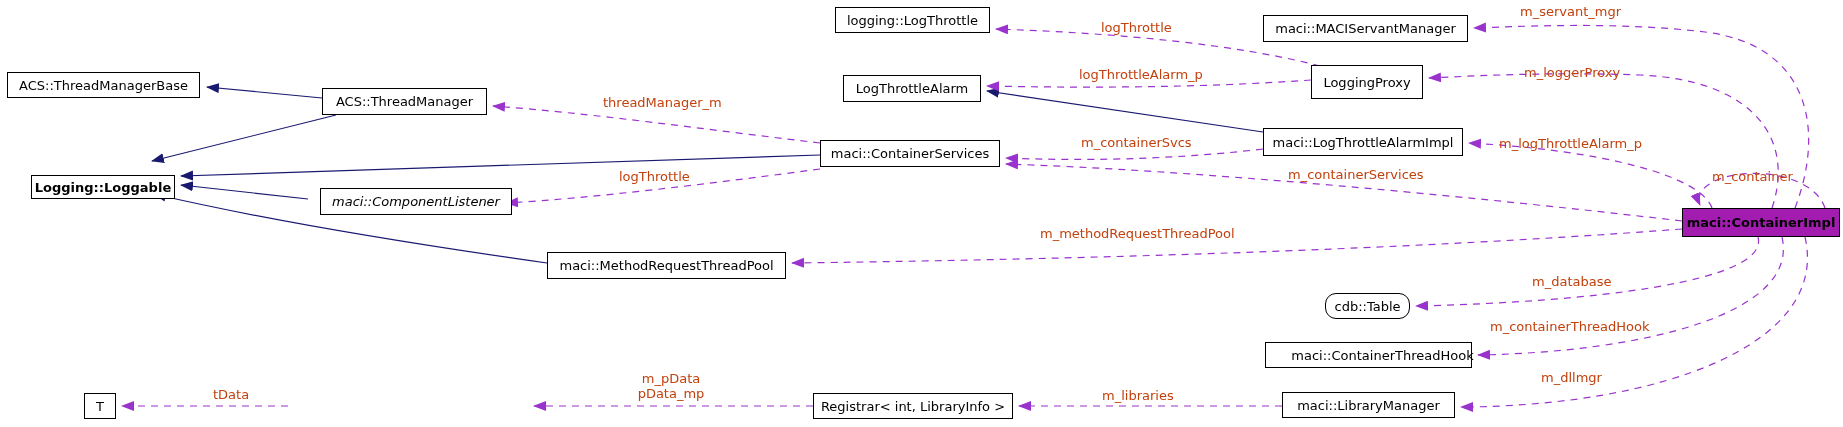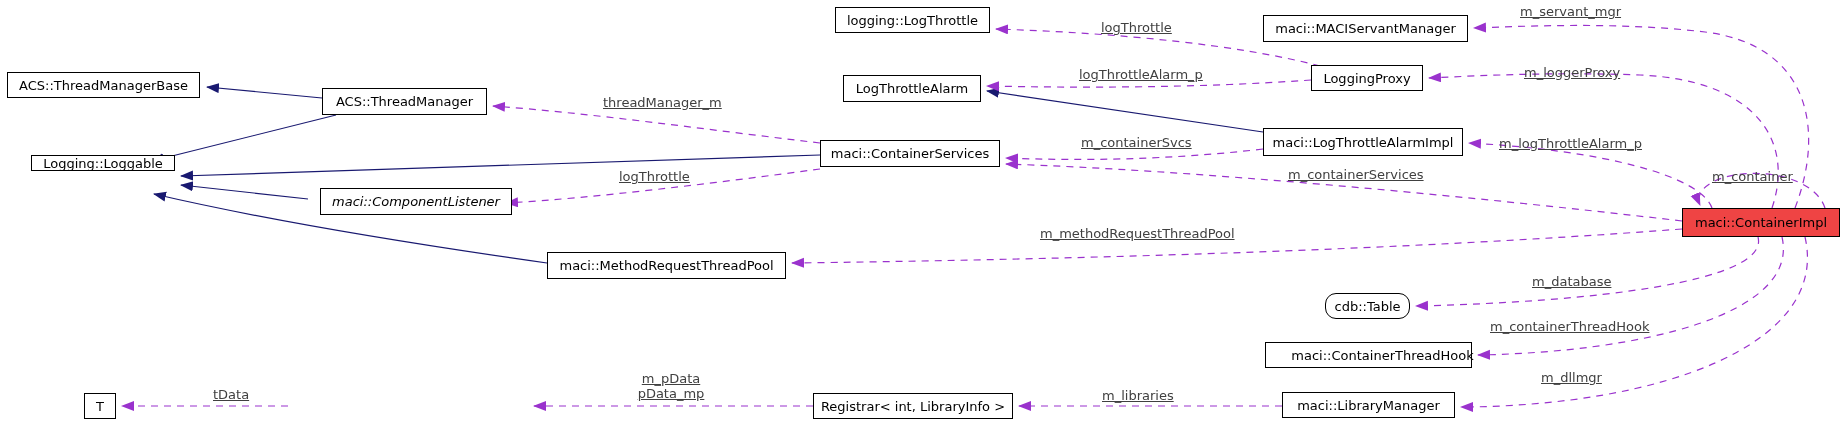--- a/index.html
+++ b/index.html
@@ -16,29 +16,28 @@
     box-sizing:border-box;
     border:1px solid #000000;
     background:#ffffff;
     color:#000000;
     font-size:13px;
     text-align:center;
     white-space:nowrap;
     display:flex;align-items:center;justify-content:center;
     z-index:2;
   }
-  .node.highlight{background:#ef4444;}
+  .node.highlight{background:#a21caf;font-weight:bold;}
   .elabel{
     position:absolute;
-    color:#404040;
+    color:#c2410c;
     font-size:13px;
     white-space:nowrap;
     z-index:3;
     line-height:14px;
-    text-decoration:underline;
   }
   .elabel.center{text-align:center;}
 </style>
 </head>
 <body>
 
 <div id="canvas">
 
   <svg id="edges" viewBox="0 0 1843 427" xmlns="http://www.w3.org/2000/svg">
     <defs>
@@ -76,26 +75,26 @@
       <path d="M 813,406 L 534,406" marker-end="url(#ap)"></path>
       <path d="M 288,406 L 122,406" marker-end="url(#ap)"></path>
       <path d="M 820,143 C 710,130 590,113 493,106" marker-end="url(#ap)"></path>
       <path d="M 820,169 C 715,183 595,198 506,203" marker-end="url(#ap)"></path>
     </g>
   </svg>
 
   <div class="node" style="left:835px;top:7px;width:155px;height:26px;">logging::LogThrottle</div>
   <div class="node" style="left:1263px;top:15px;width:205px;height:27px;">maci::MACIServantManager</div>
   <div class="node" style="left:843px;top:75px;width:138px;height:27px;">LogThrottleAlarm</div>
-  <div class="node" style="left:1311px;top:65px;width:112px;height:26px;">LoggingProxy</div>
+  <div class="node" style="left:1311px;top:65px;width:112px;height:34px;">LoggingProxy</div>
   <div class="node" style="left:7px;top:72px;width:193px;height:26px;">ACS::ThreadManagerBase</div>
   <div class="node" style="left:322px;top:88px;width:165px;height:27px;">ACS::ThreadManager</div>
   <div class="node" style="left:1263px;top:128px;width:200px;height:28px;text-align:center;">maci::LogThrottleAlarmImpl</div>
   <div class="node" style="left:820px;top:140px;width:180px;height:27px;text-align:right;">maci::ContainerServices</div>
-  <div class="node" style="left:31px;top:155px;width:144px;height:16px;">Logging::Loggable</div>
+  <div class="node" style="left:31px;top:175px;width:144px;height:24px;font-weight:bold;">Logging::Loggable</div>
   <div class="node" style="left:320px;top:188px;width:192px;height:27px;font-style:italic;">maci::ComponentListener</div>
   <div class="node highlight" style="left:1682px;top:208px;width:158px;height:29px;">maci::ContainerImpl</div>
   <div class="node" style="left:547px;top:252px;width:239px;height:27px;">maci::MethodRequestThreadPool</div>
   <div class="node" style="left:1325px;top:293px;width:85px;height:26px;border-radius:11px;">cdb::Table</div>
   <div class="node" style="left:1265px;top:342px;width:207px;height:26px;padding-left:28px;">maci::ContainerThreadHook</div>
   <div class="node" style="left:84px;top:393px;width:32px;height:26px;">T</div>
   <div class="node" style="left:813px;top:393px;width:200px;height:26px;">Registrar&lt; int, LibraryInfo &gt;</div>
   <div class="node" style="left:1282px;top:392px;width:173px;height:26px;">maci::LibraryManager</div>
 
   <div class="elabel" style="left:1101px;top:21px;">logThrottle</div>

